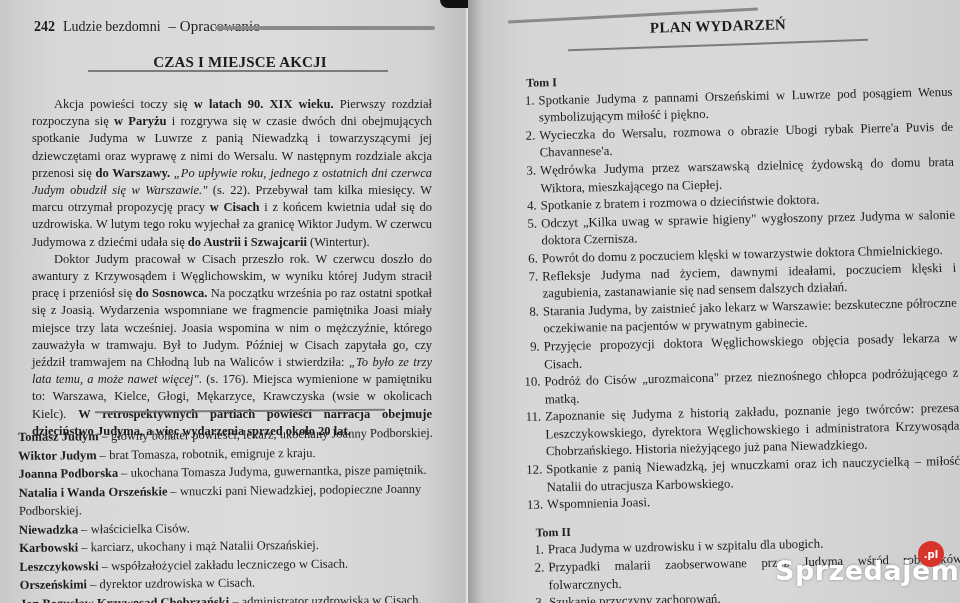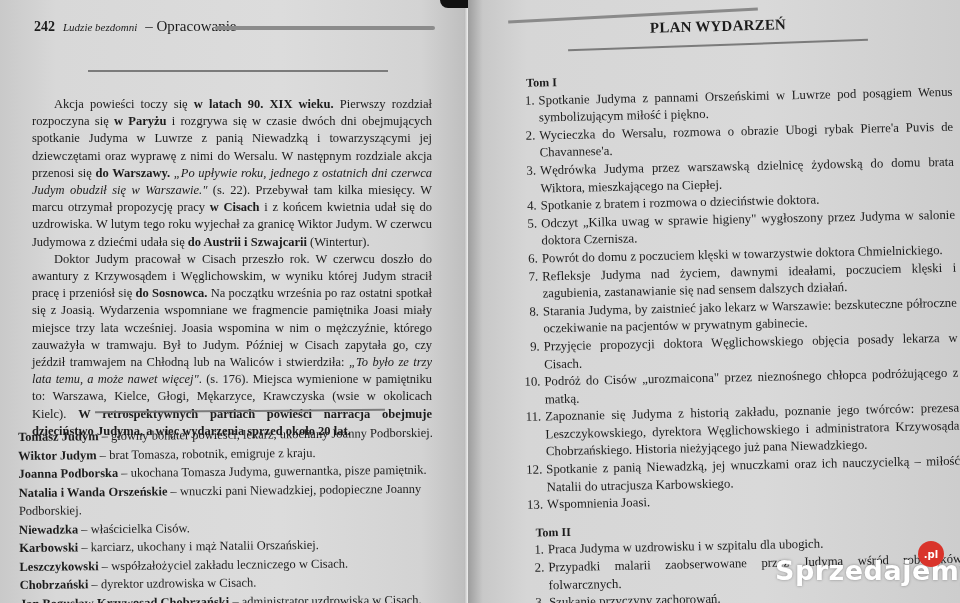--- a/index.html
+++ b/index.html
@@ -27,21 +27,21 @@
   }
   .corner-shadow {
     position:absolute; left:440px; top:0; width:50px; height:8px;
     background:#111; border-radius:0 0 20px 20px;
   }
   .running-head {
     position:absolute; left:34px; top:18px; font-size:13px;
     display:flex; align-items:baseline; gap:8px;
   }
   .running-head .num { font-weight:bold; font-size:14px; }
-  .running-head .title { font-style:italic; font-size:11px; }
+  .running-head .title { font-size:14px; }
   .running-head .sub { font-size:15px; }
   .head-rule {
     position:absolute; left:215px; top:26px; width:220px; height:4px;
     background:#8b8b8b; border-radius:2px;
   }
   .section-title {
     position:absolute; font-weight:bold; font-size:15px; letter-spacing:0.2px;
     text-align:center;
   }
   .section-rule { position:absolute; height:2px; background:#7b7b7b; }
@@ -79,38 +79,39 @@
 <div class="spread">
 
   <div class="page page-left">
     <div class="running-head">
       <span class="num">242</span>
       <span class="title">Ludzie bezdomni</span>
       <span class="sub">– Opracowanie</span>
     </div>
     <div class="head-rule"></div>
 
+    <div class="section-title" style="left:120px;top:54px;width:240px;">CZAS I MIEJSCE AKCJI</div>
     <div class="section-rule" style="left:88px;top:70px;width:300px;"></div>
 
     <div class="para" style="left:32px;top:96px;width:400px;">
       <p>Akcja powieści toczy się <b>w latach 90. XIX wieku.</b> Pierwszy rozdział rozpoczyna się <b>w Paryżu</b> i rozgrywa się w czasie dwóch dni obejmujących spotkanie Judyma w Luwrze z panią Niewadzką i towarzyszącymi jej dziewczętami oraz wyprawę z nimi do Wersalu. W następnym rozdziale akcja przenosi się <b>do Warszawy.</b> <i>„Po upływie roku, jednego z ostatnich dni czerwca Judym obudził się w Warszawie."</i> (s. 22). Przebywał tam kilka miesięcy. W marcu otrzymał propozycję pracy <b>w Cisach</b> i z końcem kwietnia udał się do uzdrowiska. W lutym tego roku wyjechał za granicę Wiktor Judym. W czerwcu Judymowa z dziećmi udała się <b>do Austrii i Szwajcarii</b> (Wintertur).</p>
       <p>Doktor Judym pracował w Cisach przeszło rok. W czerwcu doszło do awantury z Krzywosądem i Węglichowskim, w wyniku której Judym stracił pracę i przeniósł się <b>do Sosnowca.</b> Na początku września po raz ostatni spotkał się z Joasią. Wydarzenia wspomniane we fragmencie pamiętnika Joasi miały miejsce trzy lata wcześniej. Joasia wspomina w nim o mężczyźnie, którego zauważyła w tramwaju. Był to Judym. Później w Cisach zapytała go, czy jeździł tramwajem na Chłodną lub na Waliców i stwierdziła: <i>„To było ze trzy lata temu, a może nawet więcej"</i>. (s. 176). Miejsca wymienione w pamiętniku to: Warszawa, Kielce, Głogi, Mękarzyce, Krawczyska (wsie w okolicach Kielc). <b>W retrospektywnych partiach powieści narracja obejmuje dzieciństwo Judyma, a więc wydarzenia sprzed około 20 lat.</b></p>
     </div>
 
     <div class="section-rule" style="left:95px;top:410px;width:290px;transform:rotate(-0.5deg);"></div>
 
     <div class="char-list" id="char-list">
         <div class="char-item"><span class="name">Tomasz Judym</span><span> – główny bohater powieści, lekarz, ukochany Joanny Podborskiej.</span></div>
         <div class="char-item"><span class="name">Wiktor Judym</span><span> – brat Tomasza, robotnik, emigruje z kraju.</span></div>
         <div class="char-item"><span class="name">Joanna Podborska</span><span> – ukochana Tomasza Judyma, guwernantka, pisze pamiętnik.</span></div>
         <div class="char-item"><span class="name">Natalia i Wanda Orszeńskie</span><span> – wnuczki pani Niewadzkiej, podopieczne Joanny Podborskiej.</span></div>
         <div class="char-item"><span class="name">Niewadzka</span><span> – właścicielka Cisów.</span></div>
         <div class="char-item"><span class="name">Karbowski</span><span> – karciarz, ukochany i mąż Natalii Orszańskiej.</span></div>
         <div class="char-item"><span class="name">Leszczykowski</span><span> – współzałożyciel zakładu leczniczego w Cisach.</span></div>
-        <div class="char-item"><span class="name">Chobrzański</span><span> – dyrektor uzdrowiska w Cisach.</span></div>
+        <div class="char-item"><span class="name">Orszeńskimi</span><span> – dyrektor uzdrowiska w Cisach.</span></div>
         <div class="char-item"><span class="name">Jan Bogusław Krzywosąd Chobrzański</span><span> – administrator uzdrowiska w Cisach.</span></div>
       </div>
   </div>
 
   <div class="gutter"></div>
   <div class="corner-shadow"></div>
 
   <div class="page page-right">
     <div class="section-rule" style="left:40px;top:14px;width:250px;height:3px;transform:rotate(-3deg);background:#8a8a8a;"></div>
     <div class="section-title" style="left:170px;top:18px;width:160px;transform:rotate(-1.5deg);">PLAN WYDARZEŃ</div>

